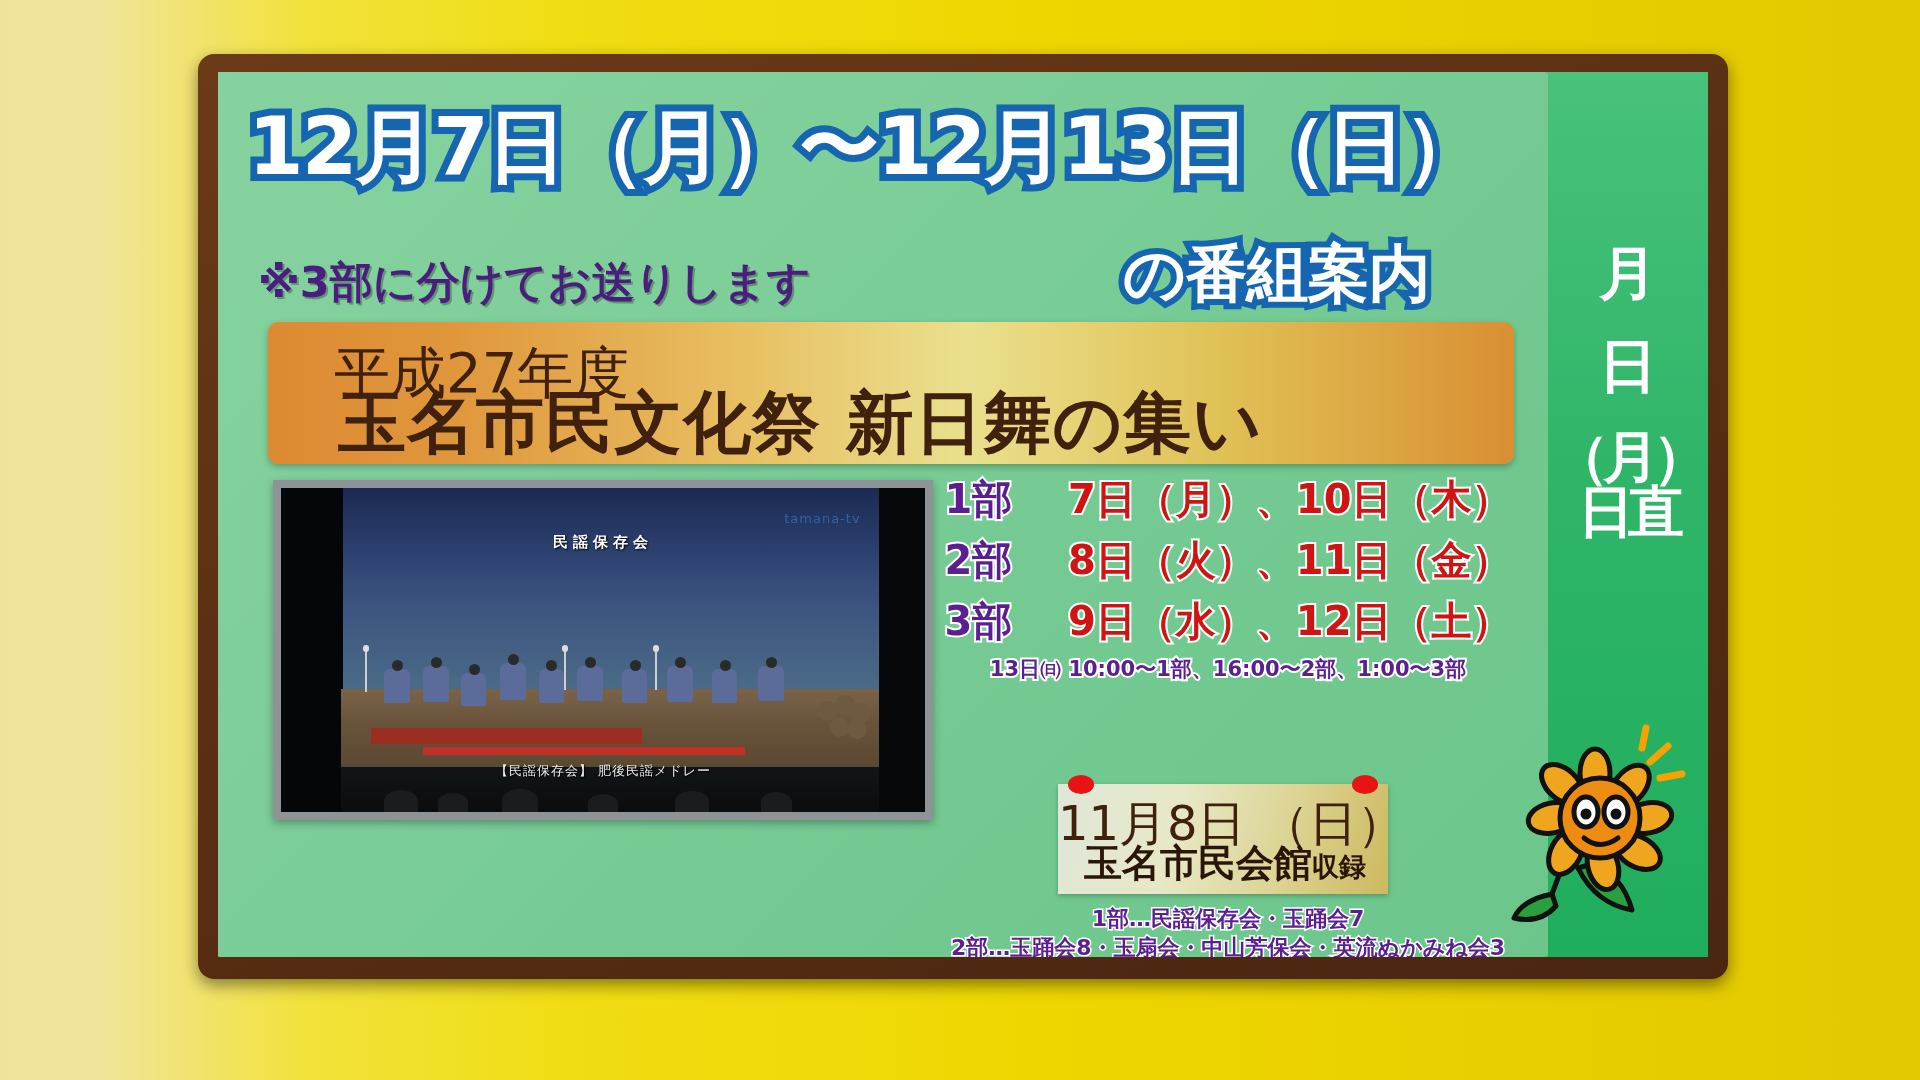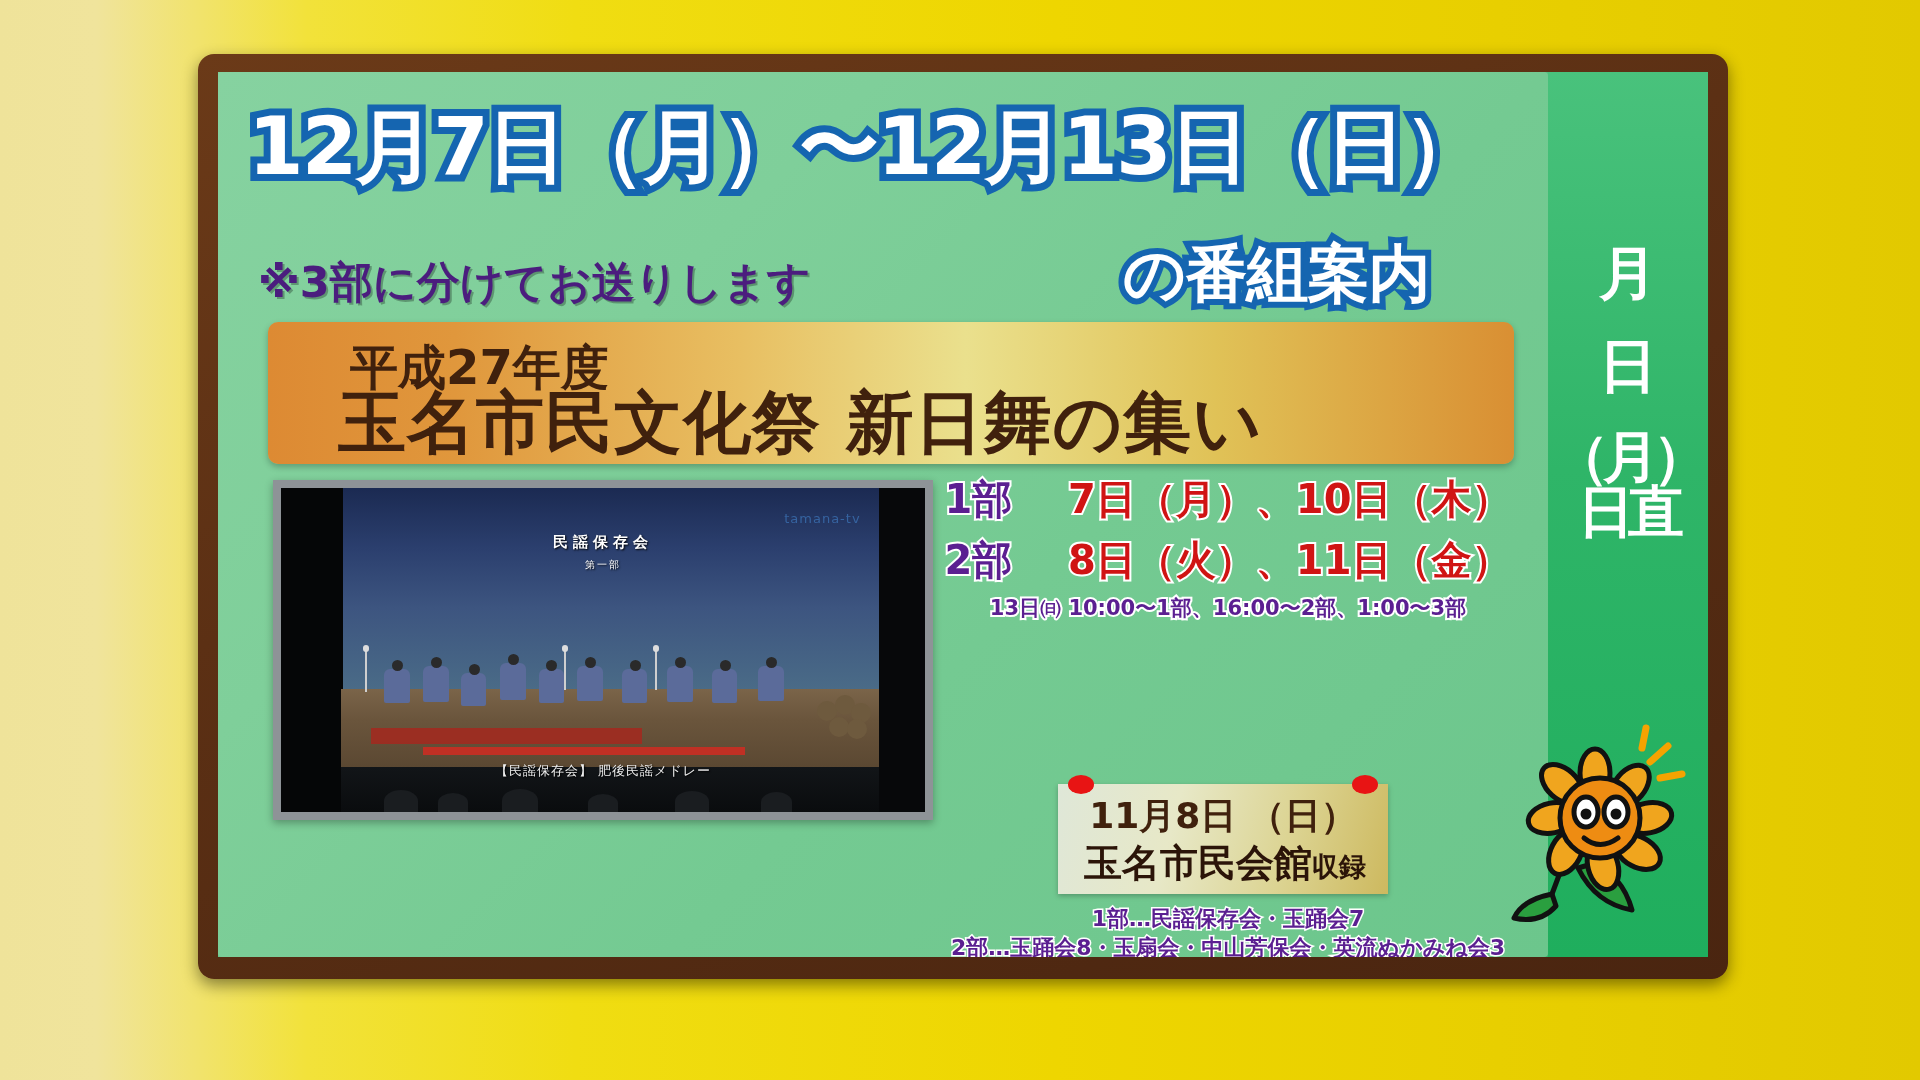--- a/index.html
+++ b/index.html
@@ -58,22 +58,22 @@
   }
 
   
   #banner{
     position:absolute; left:50px; top:250px; width:1246px; height:142px;
     background:linear-gradient(90deg,#dd8a33 0%, #e0973c 15%, #e8bf62 38%, #eae08d 56%, #e0c257 76%, #d98f33 100%);
     border-radius:10px;
     box-shadow:0 3px 6px rgba(0,0,0,.25);
   }
   #banner .bline1{
-    position:absolute; left:82px; top:14px;
-    font-size:48px; font-weight:bold; color:#40210d; white-space:nowrap;
+    position:absolute; left:66px; top:14px;
+    font-size:56px; font-weight:normal; color:#40210d; white-space:nowrap;
   }
   #banner .bline2{
     position:absolute; left:70px; top:56px;
     font-size:68px; font-weight:bold; color:#40210d; white-space:nowrap;
     letter-spacing:1px;
   }
 
   
   #video{
     position:absolute; left:55px; top:408px; width:660px; height:340px;
@@ -156,21 +156,21 @@
   
   #recbox{
     position:absolute; left:840px; top:712px; width:330px; height:110px;
     background:linear-gradient(105deg,#dfe7d8 0%, #e7e8c7 35%, #dcd493 68%, #cdb95f 100%);
     box-shadow:0 2px 5px rgba(0,0,0,.25);
   }
   .pin{ position:absolute; width:26px; height:19px; background:#e81414;
     border-radius:50%; top:-9px; }
   .pin.l{ left:10px; } .pin.r{ right:10px; }
   #recbox .r1{ position:absolute; left:0; right:0; top:8px; text-align:center;
-    font-size:36px; font-weight:bold; color:#40210d; white-space:nowrap; }
+    font-size:48px; font-weight:normal; color:#40210d; white-space:nowrap; }
   #recbox .r2{ position:absolute; left:4px; right:0; top:54px; text-align:center;
     font-size:38px; font-weight:bold; color:#2b1408; white-space:nowrap; }
   #recbox .r2 small{ font-size:27px; }
 
   
   #programs{ position:absolute; left:700px; top:832px; width:620px; }
   .p-row{
     font-size:22px; font-weight:bold; color:#5b1f91; white-space:nowrap;
     line-height:1.34; text-align:center;
     -webkit-text-stroke:3px #ffffff; paint-order:stroke fill;
@@ -272,36 +272,40 @@
           <div class="v-audience">
             <div class="v-head" style="left:8%;width:34px;height:22px;"></div>
             <div class="v-head" style="left:18%;width:30px;height:19px;"></div>
             <div class="v-head" style="left:30%;width:36px;height:23px;"></div>
             <div class="v-head" style="left:46%;width:30px;height:18px;"></div>
             <div class="v-head" style="left:62%;width:34px;height:21px;"></div>
             <div class="v-head" style="left:78%;width:31px;height:20px;"></div>
           </div>
 
           <div class="v-title">民謡保存会</div>
-          <div class="v-subtitle">第一部</div>
           <div class="v-caption">【民謡保存会】  肥後民謡メドレー</div>
           <div class="v-logo">tamana-tv</div>
         </div>
       </div>
 
       <div id="sched">
         <div class="s-row">
           <span class="s-part">1部</span>
           &nbsp;&nbsp;
           <span class="s-date">7日（月）、10日（木）</span>
         </div>
         <div class="s-row">
           <span class="s-part">2部</span>
           &nbsp;&nbsp;
           <span class="s-date">8日（火）、11日（金）</span>
+        </div>
+        <div class="s-row">
+          <span class="s-part">3部</span>
+          &nbsp;&nbsp;
+          <span class="s-date">9日（水）、12日（土）</span>
         </div>
         <div class="s-sub">13日㈰ 10:00〜1部、16:00〜2部、1:00〜3部</div>
       </div>
 
       <div id="recbox">
         <span class="pin l"></span>
         <span class="pin r"></span>
         <div class="r1">11月8日 （日）</div>
         <div class="r2">
           <span>玉名市民会館</span><small>収録</small>

